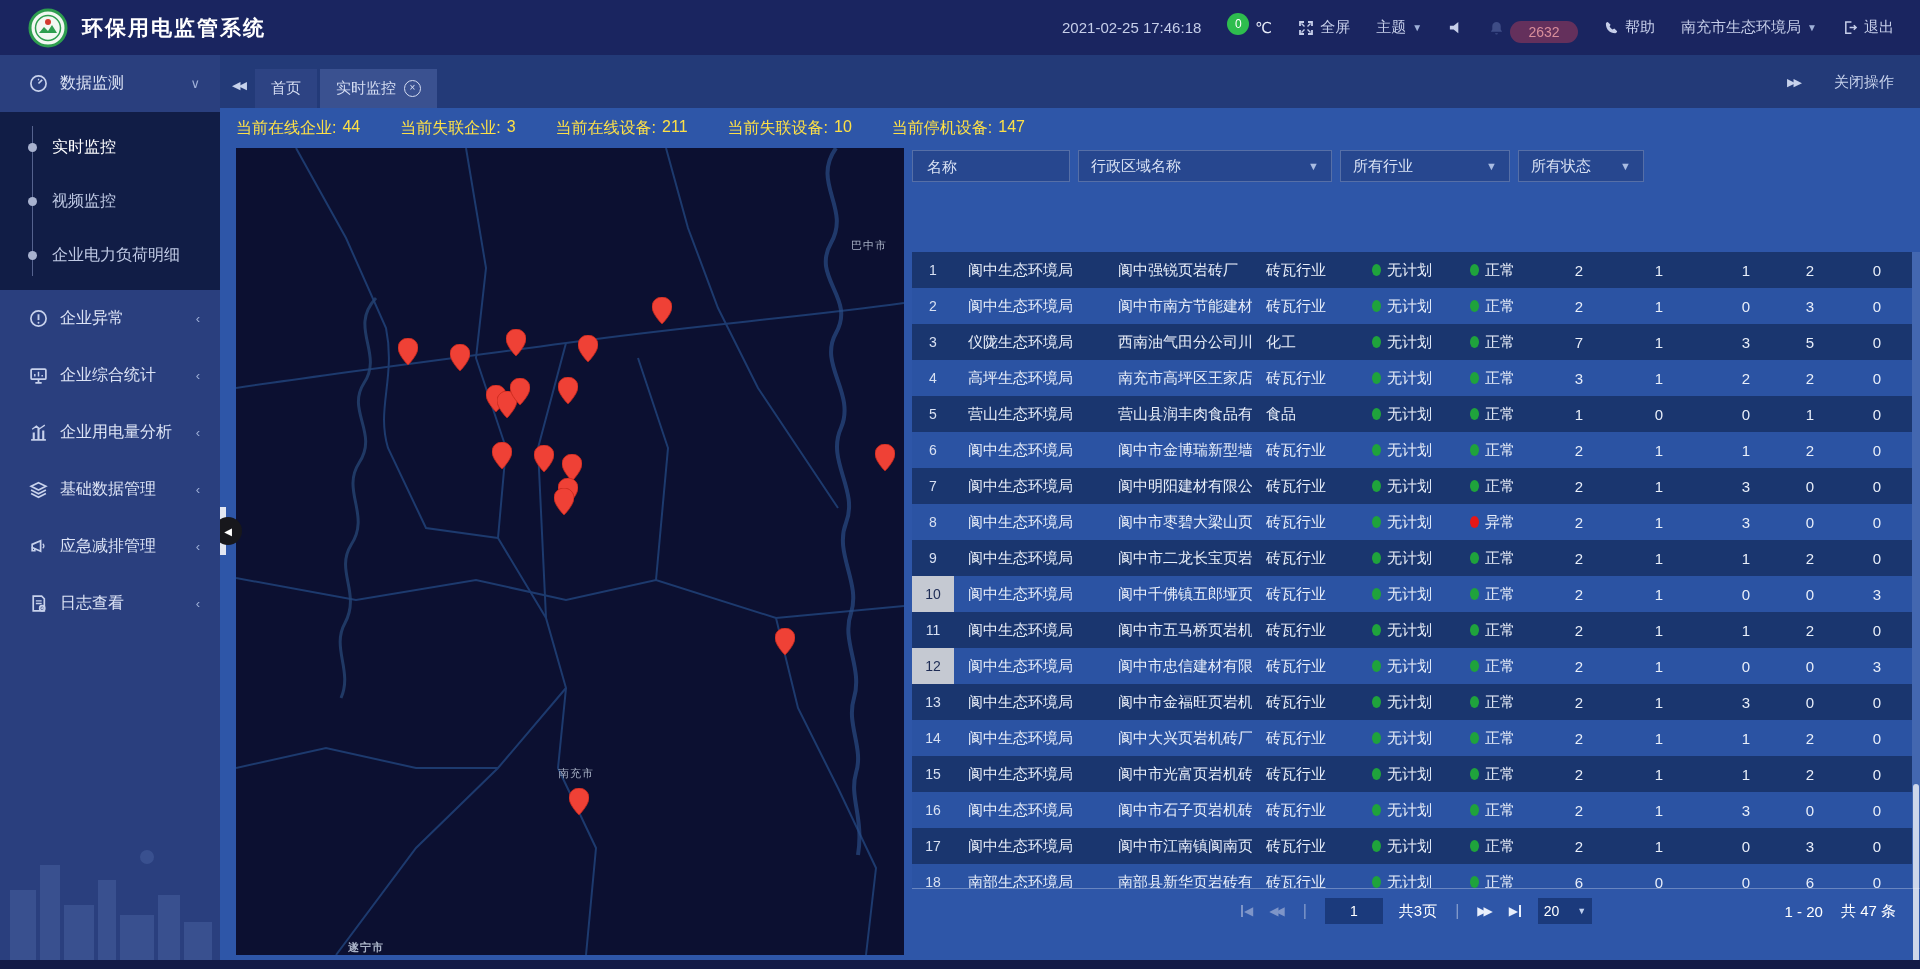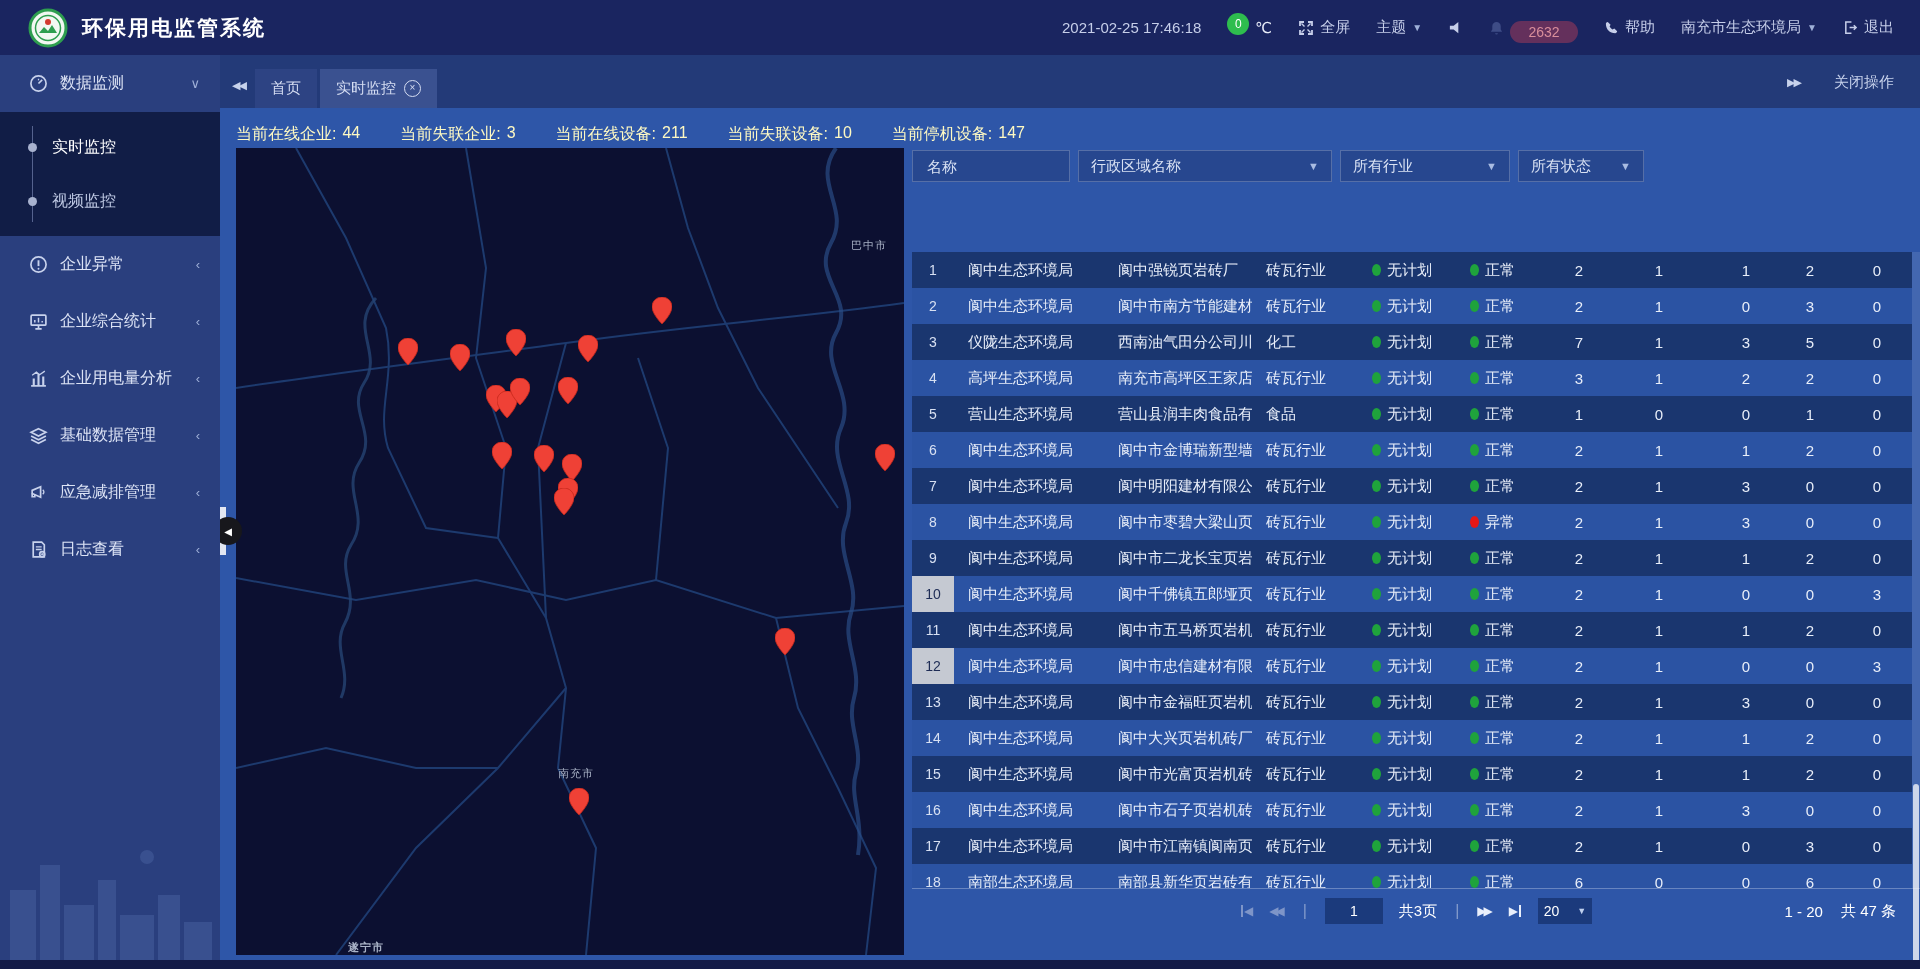--- a/index.html
+++ b/index.html
@@ -40,21 +40,21 @@
   .tb-arrow{color:#C7D2EC;font-size:11px;letter-spacing:-2px;margin:0 10px 16px 12px;cursor:pointer;}
   .tab{height:39px;display:flex;align-items:center;padding:0 16px;margin-right:3px;background:#2D4383;color:#D5DDF2;font-size:15px;cursor:pointer;}
   .tab.active{background:#3A5190;}
   .tab-close{width:15px;height:15px;border-radius:50%;border:1px solid #D5DDF2;color:#D5DDF2;font-size:10px;line-height:13px;
              text-align:center;margin-left:8px;}
   .tab-right{margin-left:auto;display:flex;align-items:center;gap:34px;padding-right:26px;margin-bottom:16px;}
   .tb-arrow-r{color:#C7D2EC;font-size:11px;letter-spacing:-2px;cursor:pointer;}
   .close-ops{color:#C7D2EC;font-size:15px;cursor:pointer;}
   
   .statsbar{position:absolute;left:220px;top:108px;right:0;height:40px;display:flex;align-items:center;gap:40px;
-            padding-left:16px;color:#fef9c3;font-size:16px;margin-top:6px;}
+            padding-left:16px;color:#fde047;font-size:16px;}
   .stat-item{display:flex;gap:6px;white-space:nowrap;}
   
   .map{position:absolute;left:236px;top:148px;width:668px;height:807px;background:#0C1031;z-index:5;}
   .map svg.roads{position:absolute;left:0;top:0;}
   .city{position:absolute;color:#A9B2C6;font-size:11px;letter-spacing:1px;white-space:nowrap;}
   .pin{position:absolute;width:20px;height:27px;}
   .handle-tab{position:absolute;left:-26px;top:359px;width:16px;height:48px;background:#E2E7F2;border-radius:8px 0 0 8px;}
   .handle-btn{position:absolute;left:-22px;top:369px;width:28px;height:28px;border-radius:50%;background:#17171C;
               color:#fff;display:flex;align-items:center;justify-content:center;font-size:10px;cursor:pointer;}
   
@@ -204,20 +204,24 @@
         </div>
         <div class="submenu">
           <div class="sub-item active">
             <span class="sub-dot"></span>
             <span class="sub-label">实时监控</span>
           </div>
           <div class="sub-item">
             <span class="sub-dot"></span>
             <span class="sub-label">视频监控</span>
           </div>
+          <div class="sub-item">
+            <span class="sub-dot"></span>
+            <span class="sub-label">企业电力负荷明细</span>
+          </div>
         </div>
         <div class="side-item">
           <span class="s-icon">
             <svg width="19" height="19" viewBox="0 0 18 18" fill="none" stroke="#C8D2EC" stroke-width="1.6">
               <circle cx="9" cy="9" r="7.2"></circle>
               <path d="M9 5 V10.5" stroke-width="1.8"></path>
               <circle cx="9" cy="13" r="0.9" fill="#C8D2EC" stroke="none"></circle>
             </svg>
           </span>
           <span class="s-label">企业异常</span>

